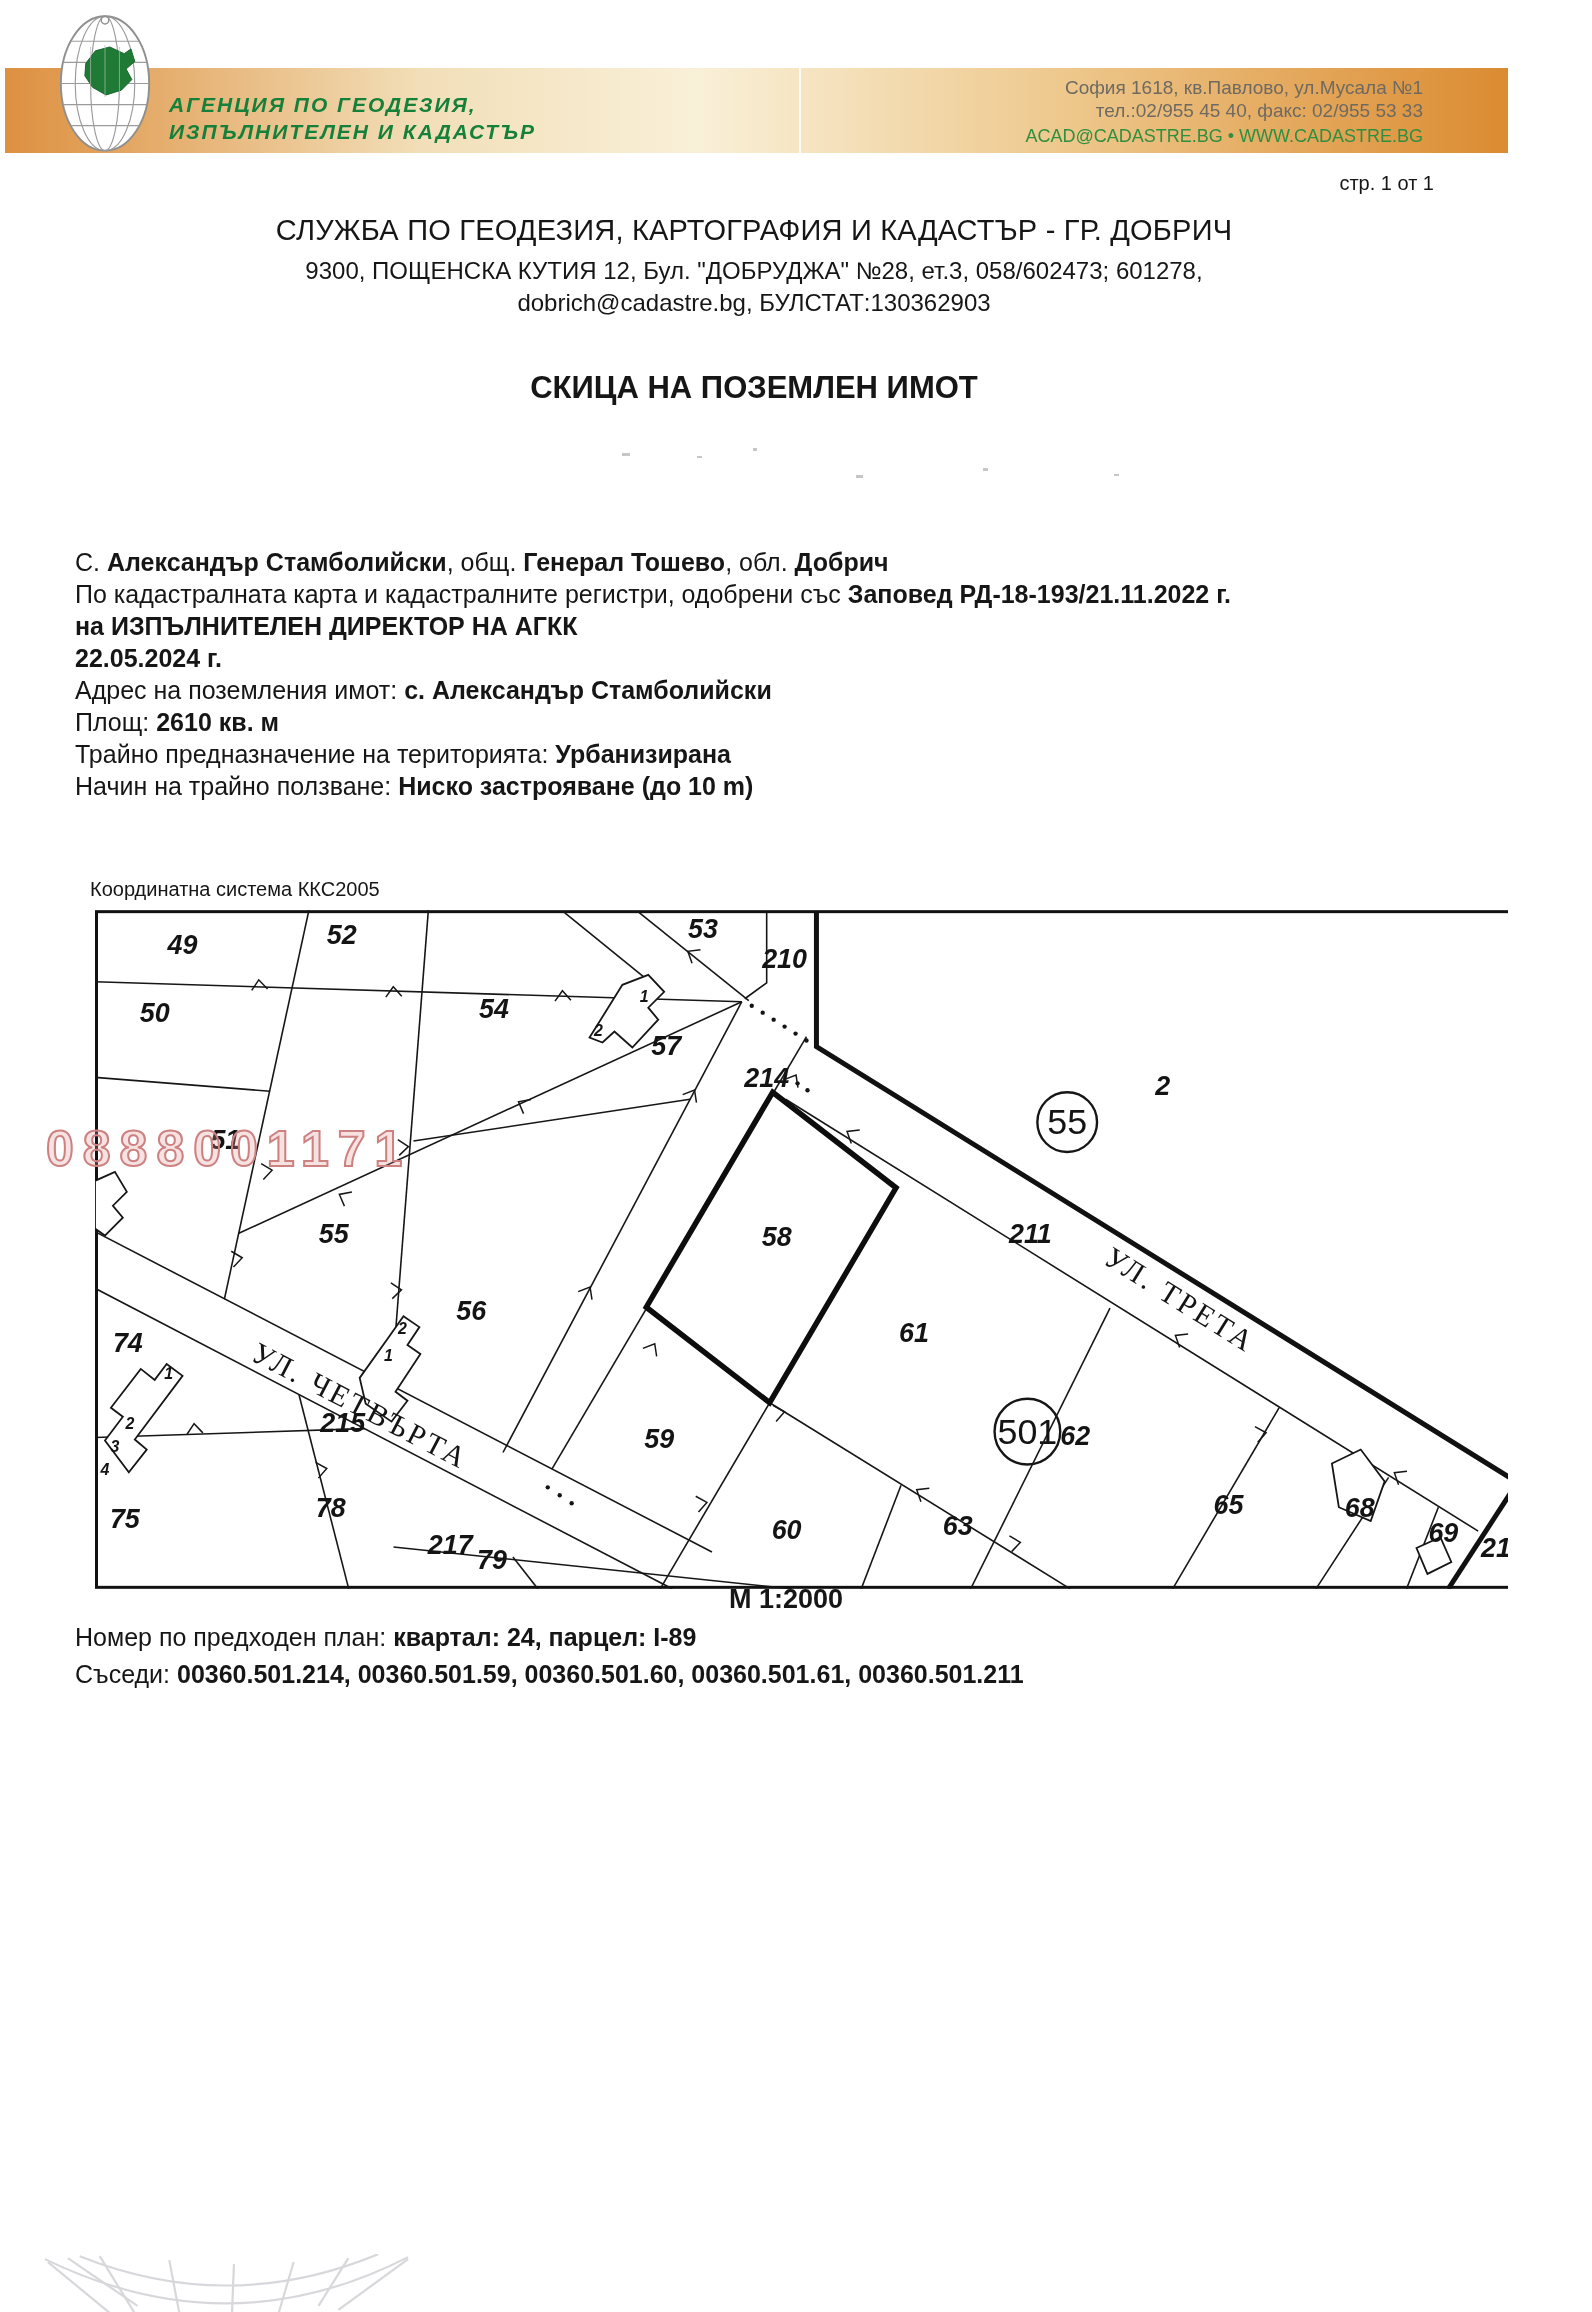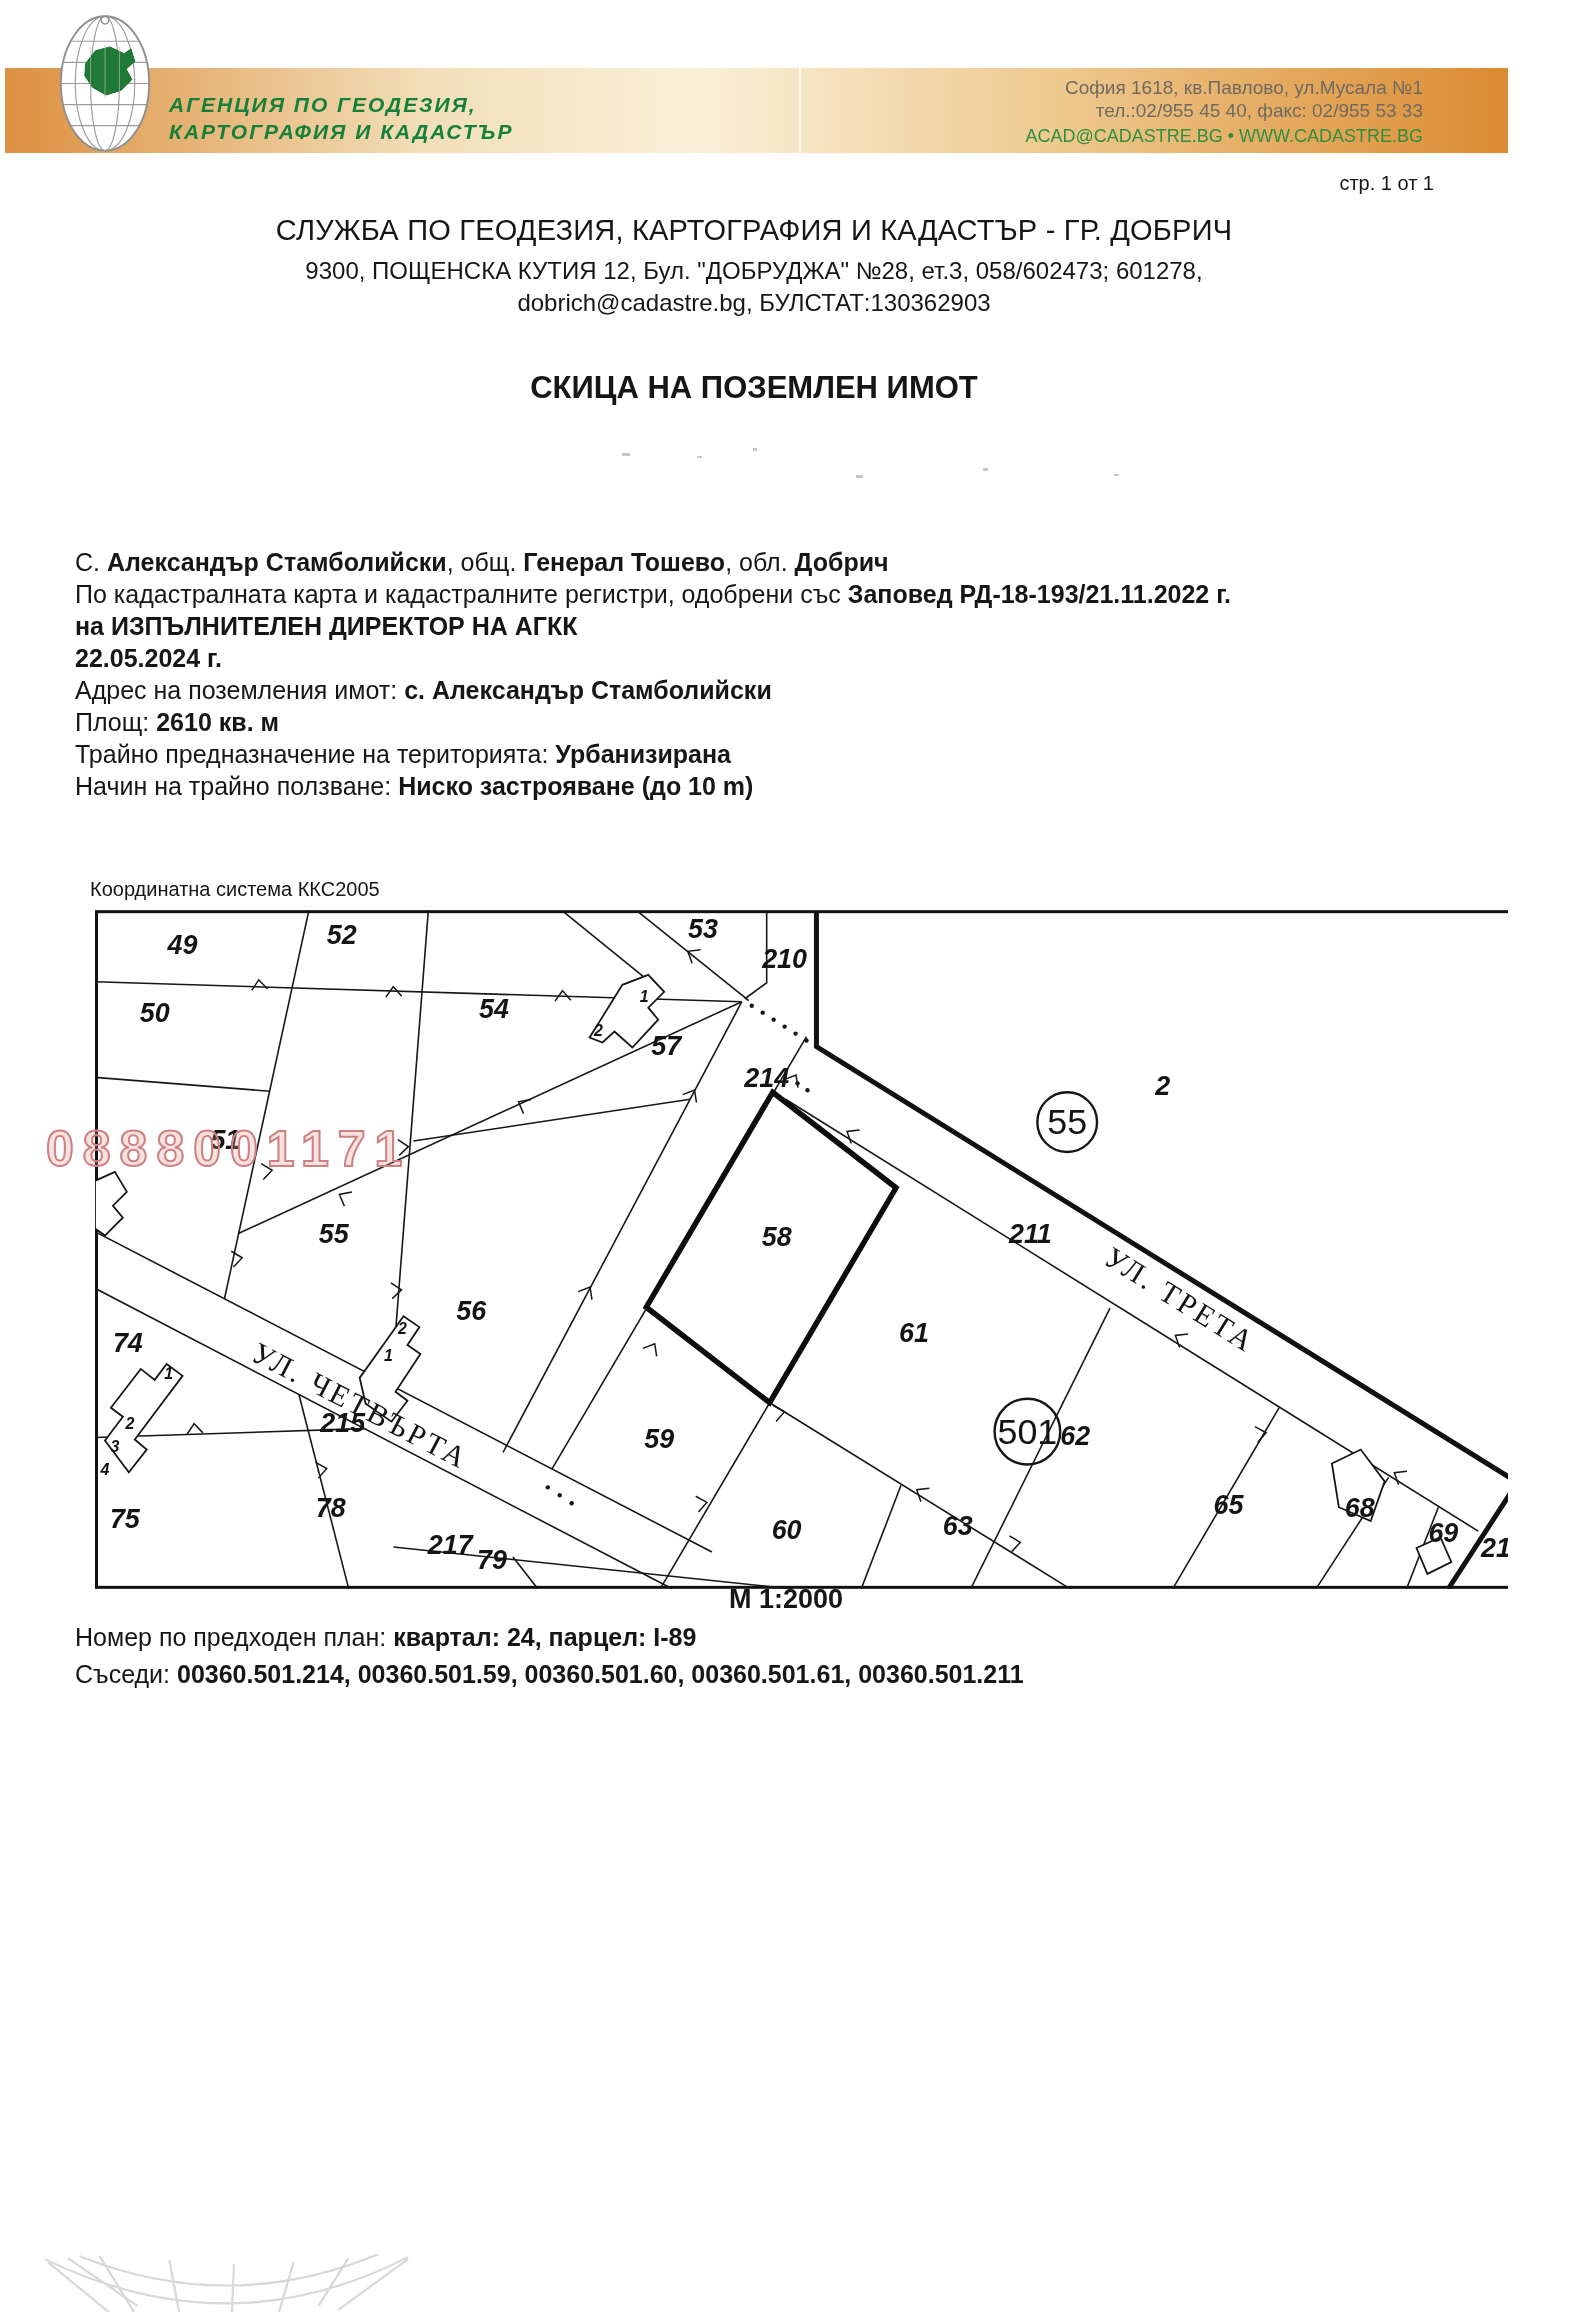--- a/index.html
+++ b/index.html
@@ -64,21 +64,21 @@
     <path d="M30,55 L40,42 L55,38 L70,45 L77,40 L81,53 L72,61 L78,72 L67,83 L51,88 L37,80 L29,68 Z" fill="#1e7a34" stroke="#14662a" stroke-width="1"></path>
     <g clip-path="url(#gclip)" stroke="#b9b9b9" stroke-width="0.8" fill="none" opacity="0.9">
       <line x1="35" y1="38" x2="35" y2="90"></line>
         <line x1="50" y1="36" x2="50" y2="90"></line>
         <line x1="65" y1="38" x2="65" y2="90"></line>
     </g>
     <circle cx="50" cy="10" r="4" fill="none" stroke="#8f8f8f" stroke-width="1.5"></circle>
   </svg>
 
   <div class="abs agency" style="left:169px;top:93px;">АГЕНЦИЯ ПО ГЕОДЕЗИЯ,</div>
-  <div class="abs agency" style="left:169px;top:120px;">КАРТОГРАФИЯ И КАДАСТЪР</div>
+  <div class="abs agency" style="left:169px;top:120px;">ИЗПЪЛНИТЕЛЕН И КАДАСТЪР</div>
 
   <div class="abs bandtxt" style="top:77px;">София 1618, кв.Павлово, ул.Мусала №1</div>
   <div class="abs bandtxt" style="top:100px;">тел.:02/955 45 40, факс: 02/955 53 33</div>
   <div class="abs bandtxt green" style="top:126px;">ACAD@CADASTRE.BG • WWW.CADASTRE.BG</div>
 
   <div class="abs pagenum">стр. 1 от 1</div>
 
   <div class="abs center office-title">СЛУЖБА ПО ГЕОДЕЗИЯ, КАРТОГРАФИЯ И КАДАСТЪР - ГР. ДОБРИЧ</div>
   <div class="abs center office-addr" style="top:257px;">9300, ПОЩЕНСКА КУТИЯ 12, Бул. "ДОБРУДЖА" №28, ет.3, 058/602473; 601278,</div>
   <div class="abs center office-addr" style="top:289px;">dobrich@cadastre.bg, БУЛСТАТ:130362903</div>

